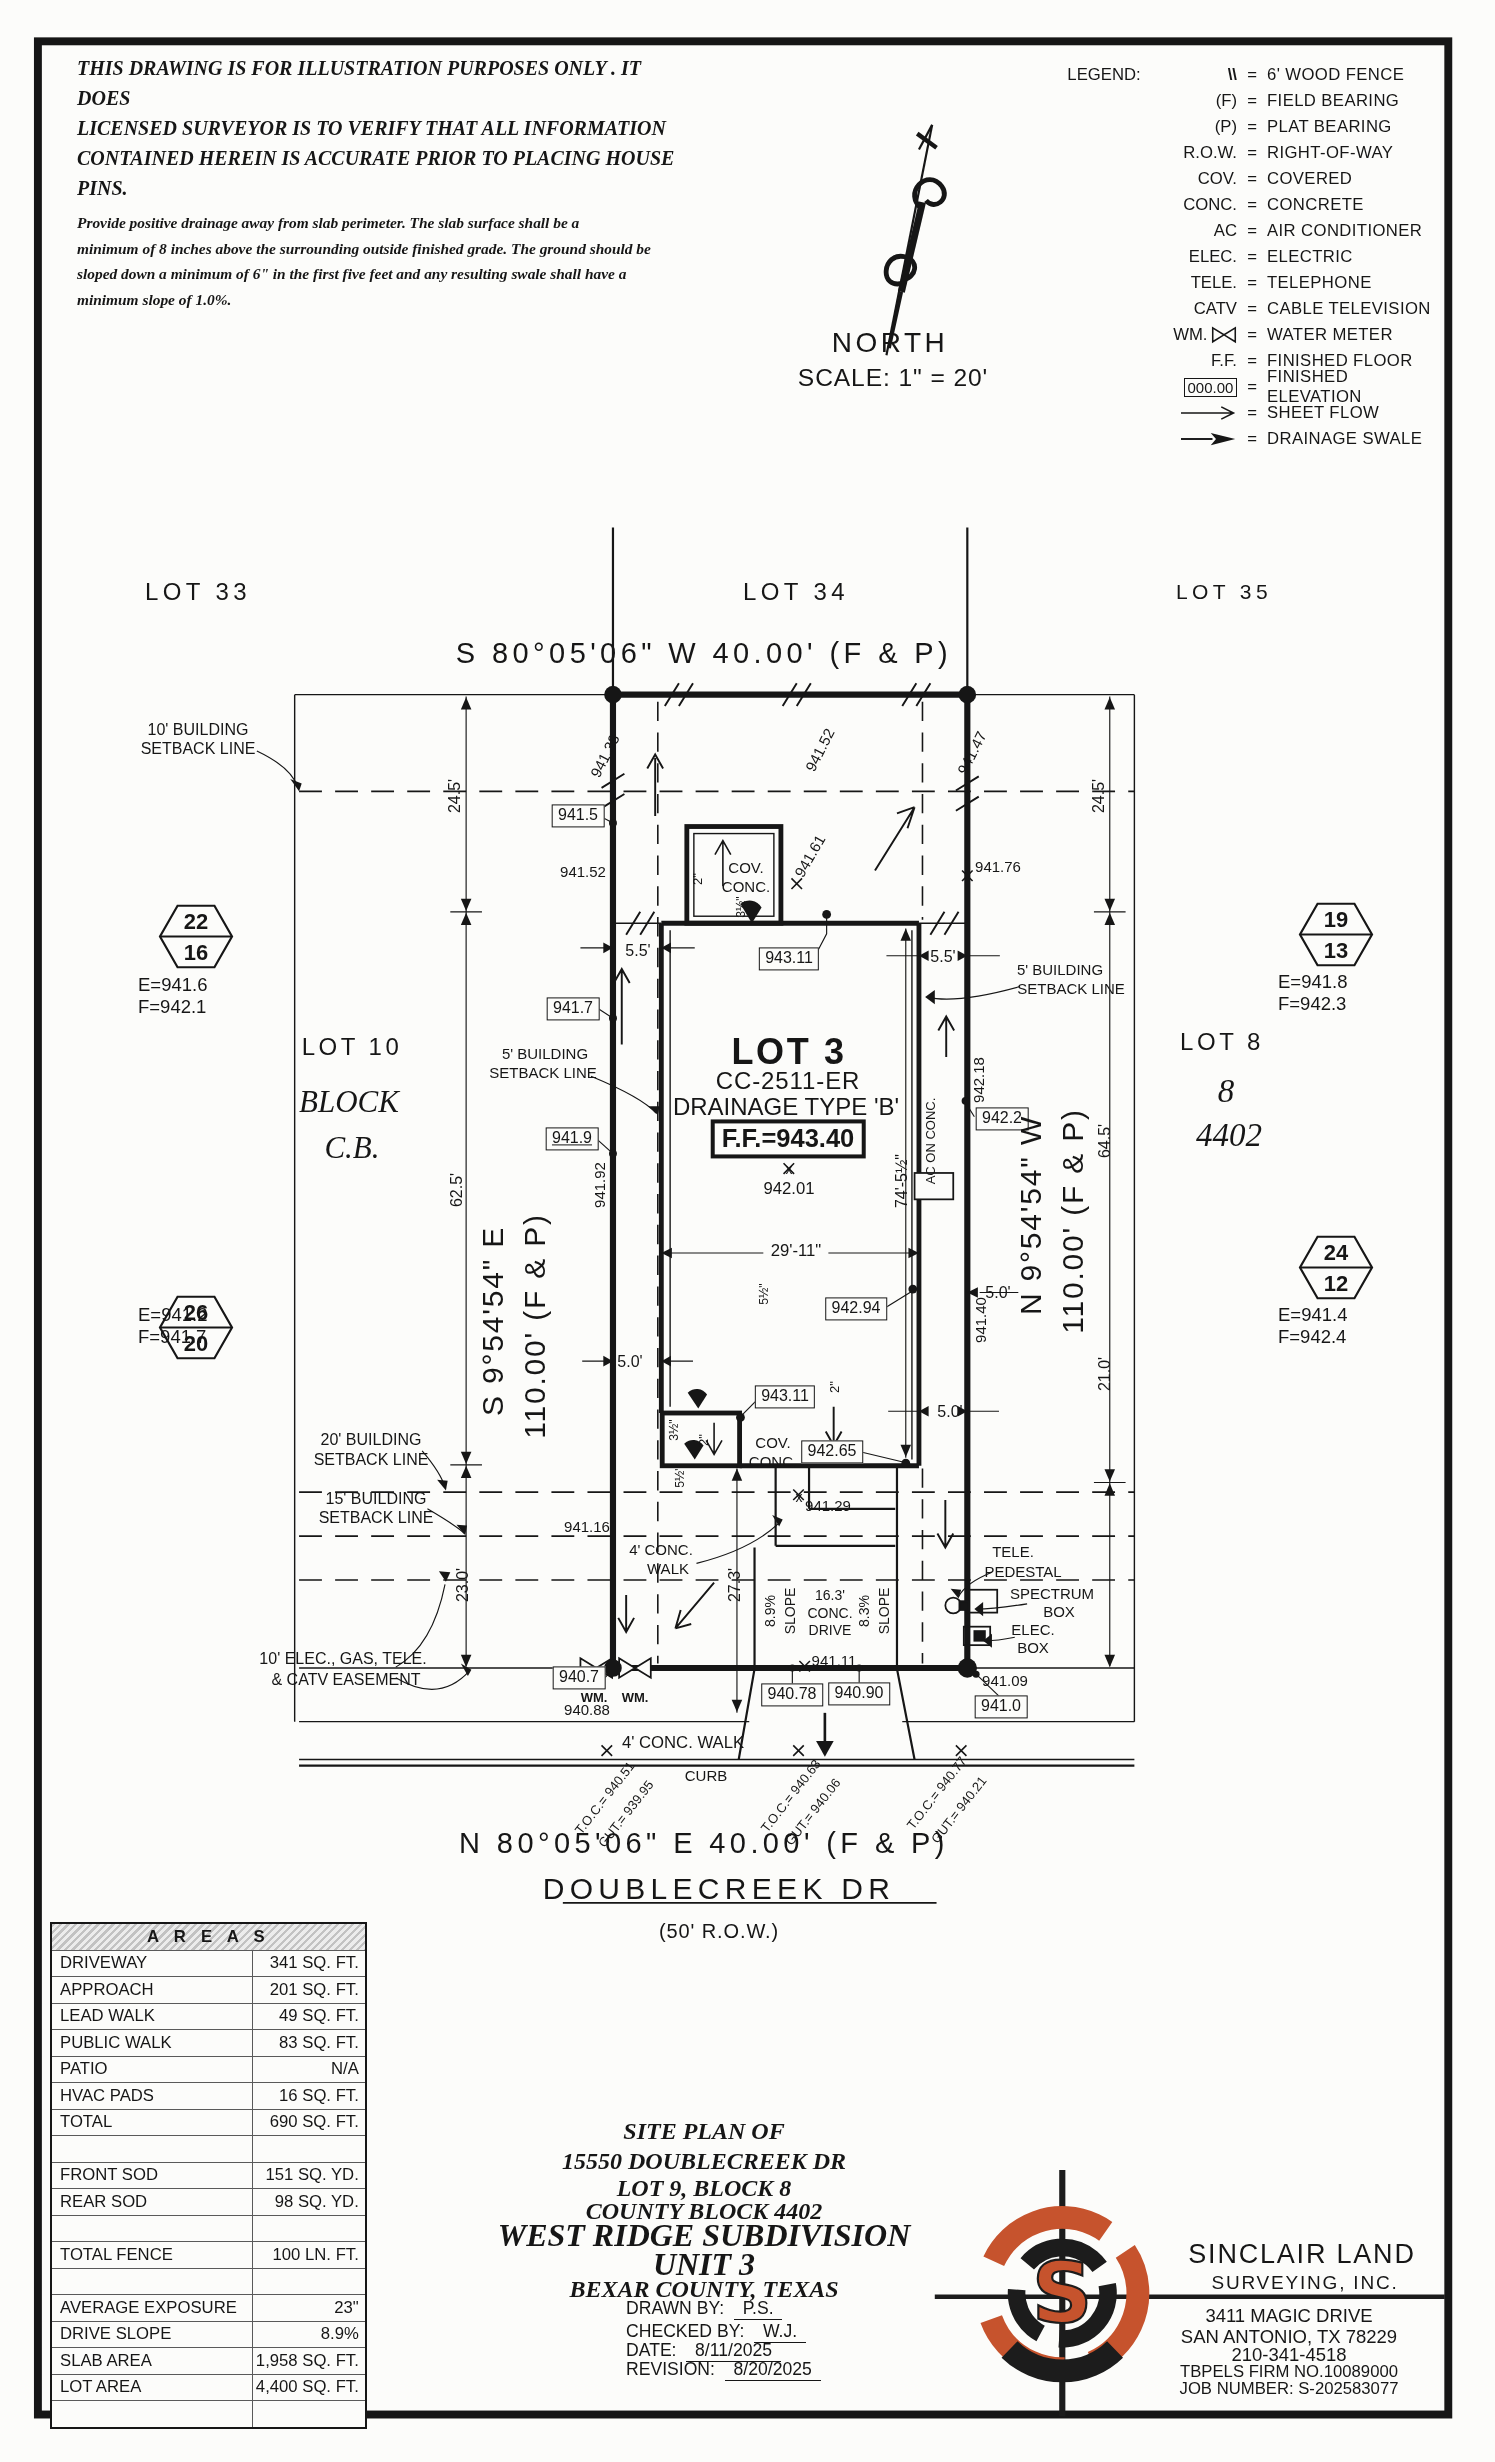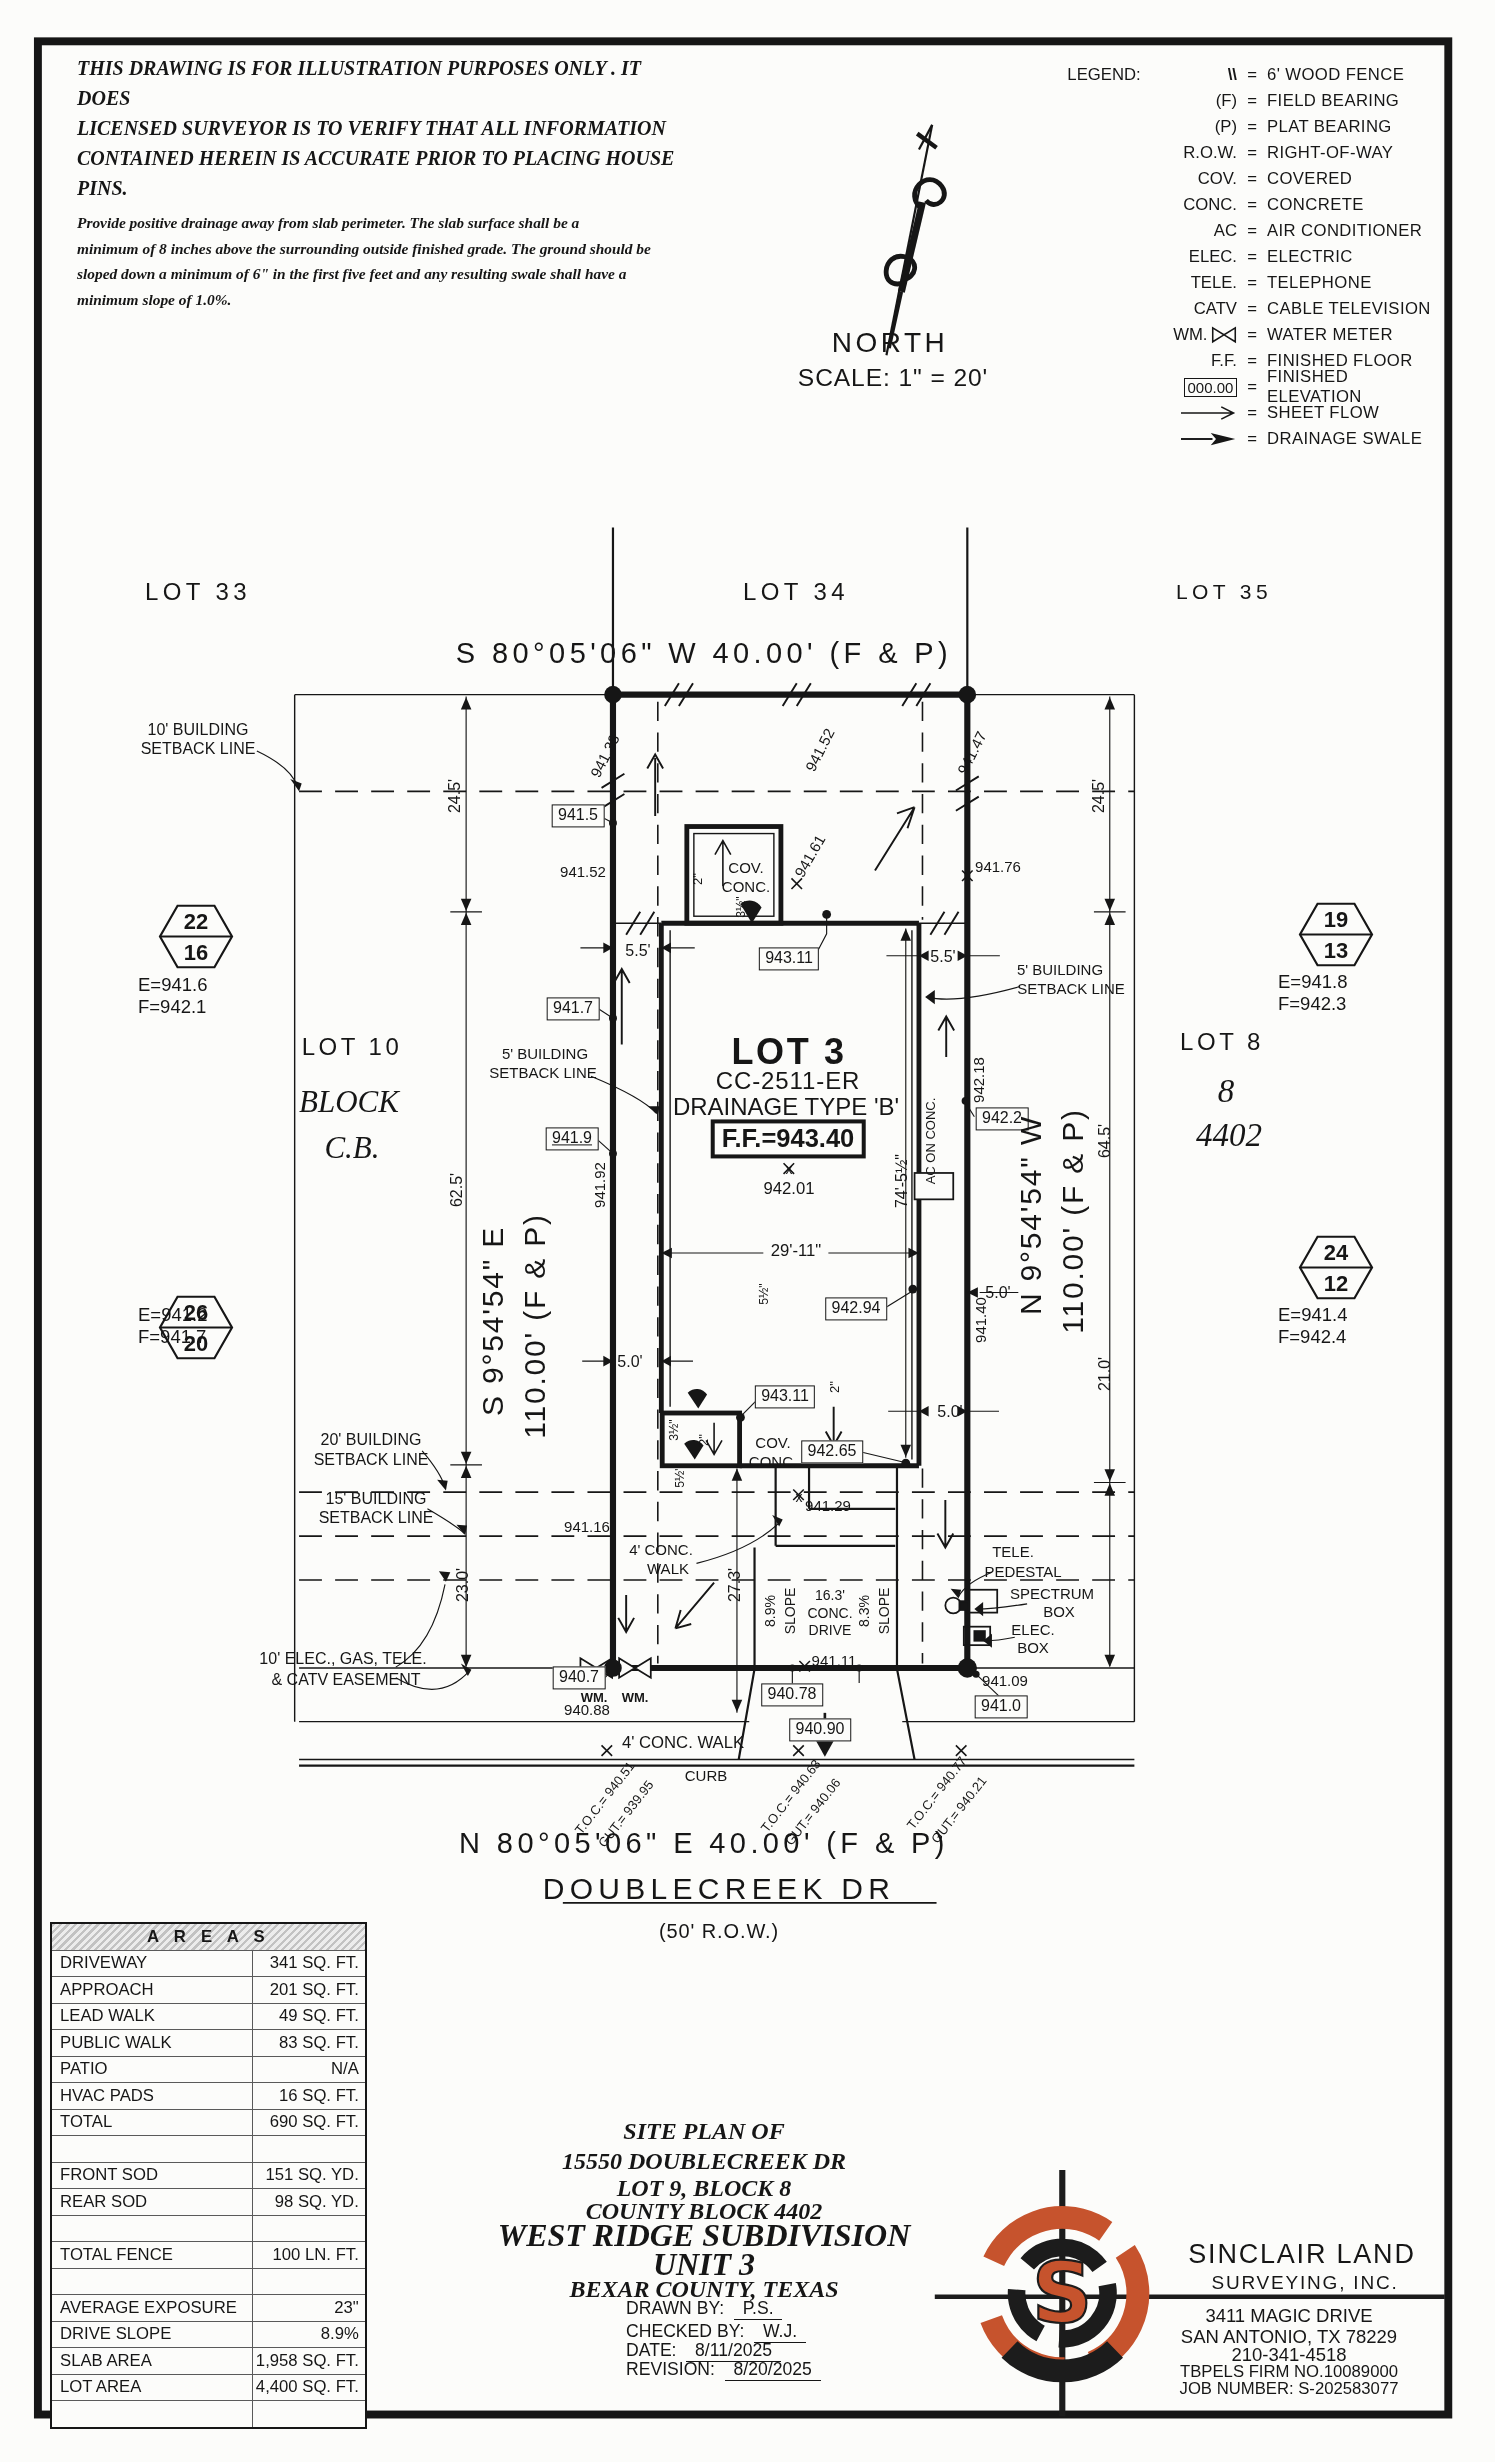--- a/index.html
+++ b/index.html
@@ -498,21 +498,21 @@
       <div class="pl" style="left: 343px; top: 1659px; font-size: 16px; transform: translate(-50%, -50%);">10' ELEC., GAS, TELE.</div>
       <div class="pl" style="left: 346px; top: 1680px; font-size: 16px; transform: translate(-50%, -50%);">&amp; CATV EASEMENT</div>
       <div class="pl" style="left: 834px; top: 1661px; font-size: 15px; transform: translate(-50%, -50%);">941.11</div>
       <div class="pl box1" style="left: 579px; top: 1678px; font-size: 16px; transform: translate(-50%, -50%);">940.7</div>
       <div class="pl" style="left: 587px; top: 1710px; font-size: 15px; transform: translate(-50%, -50%);">940.88</div>
       <div class="pl" style="left: 594px; top: 1698px; font-size: 13px; font-weight: 700; transform: translate(-50%, -50%);">WM.</div>
       <div class="pl" style="left: 635px; top: 1698px; font-size: 13px; font-weight: 700; transform: translate(-50%, -50%);">WM.</div>
       <div class="pl" style="left: 1005px; top: 1681px; font-size: 15px; transform: translate(-50%, -50%);">941.09</div>
       <div class="pl box1" style="left: 1001px; top: 1707px; font-size: 16px; transform: translate(-50%, -50%);">941.0</div>
       <div class="pl box1" style="left: 792px; top: 1695px; font-size: 16px; transform: translate(-50%, -50%);">940.78</div>
-      <div class="pl box1" style="left: 820px; top: 1694px; font-size: 16px; transform: translate(-50%, -50%); margin-top: 36px;">940.90</div>
+      <div class="pl box1" style="left: 859px; top: 1694px; font-size: 16px; transform: translate(-50%, -50%);">940.90</div>
       <div class="pl" style="left: 683px; top: 1743px; font-size: 16.7px; transform: translate(-50%, -50%);">4' CONC. WALK</div>
       <div class="pl" style="left: 706px; top: 1776px; font-size: 15px; transform: translate(-50%, -50%);">CURB</div>
       <div class="pl" style="left: 605px; top: 1798px; font-size: 13px; transform: translate(-50%, -50%) rotate(-52deg);">T.O.C.= 940.51</div>
       <div class="pl" style="left: 626px; top: 1814px; font-size: 13px; transform: translate(-50%, -50%) rotate(-52deg);">GUT.= 939.95</div>
       <div class="pl" style="left: 791px; top: 1796px; font-size: 13px; transform: translate(-50%, -50%) rotate(-52deg);">T.O.C.= 940.63</div>
       <div class="pl" style="left: 813px; top: 1812px; font-size: 13px; transform: translate(-50%, -50%) rotate(-52deg);">GUT.= 940.06</div>
       <div class="pl" style="left: 937px; top: 1793px; font-size: 13px; transform: translate(-50%, -50%) rotate(-52deg);">T.O.C.= 940.77</div>
       <div class="pl" style="left: 959px; top: 1810px; font-size: 13px; transform: translate(-50%, -50%) rotate(-52deg);">GUT.= 940.21</div>
       <div class="pl" style="left: 704px; top: 1843px; font-size: 29px; letter-spacing: 4.4px; transform: translate(-50%, -50%);">N 80°05'06" E 40.00' (F &amp; P)</div>
       <div class="pl" style="left: 719px; top: 1889px; font-size: 30px; letter-spacing: 5.3px; transform: translate(-50%, -50%);">DOUBLECREEK DR</div>

